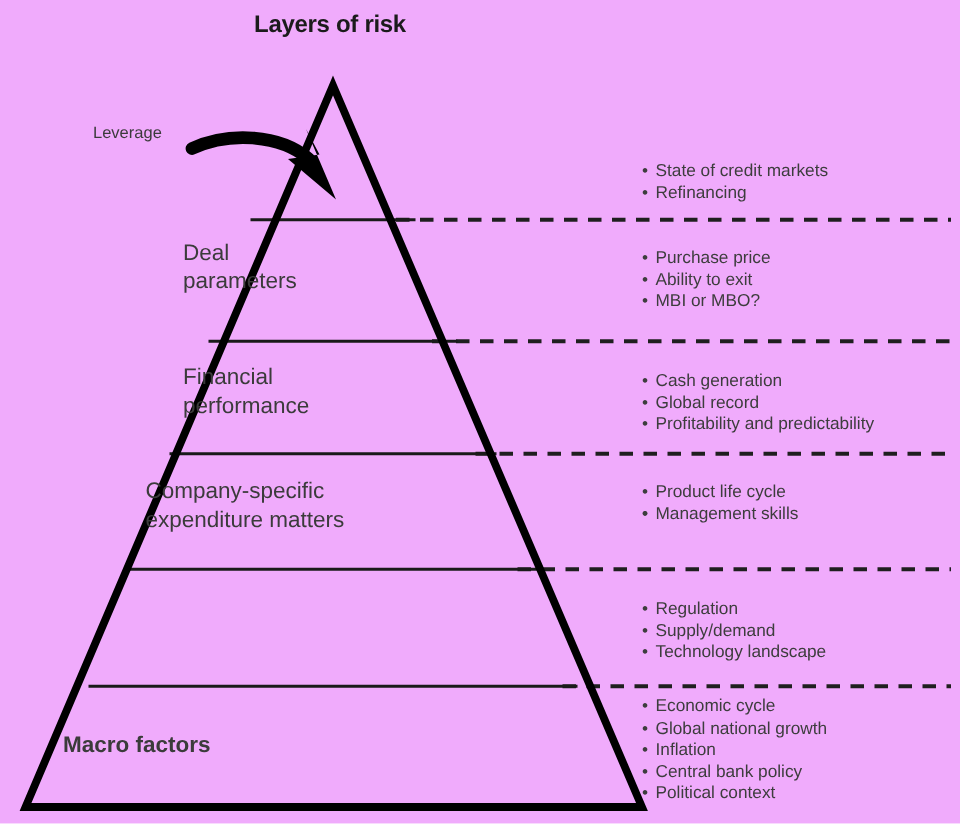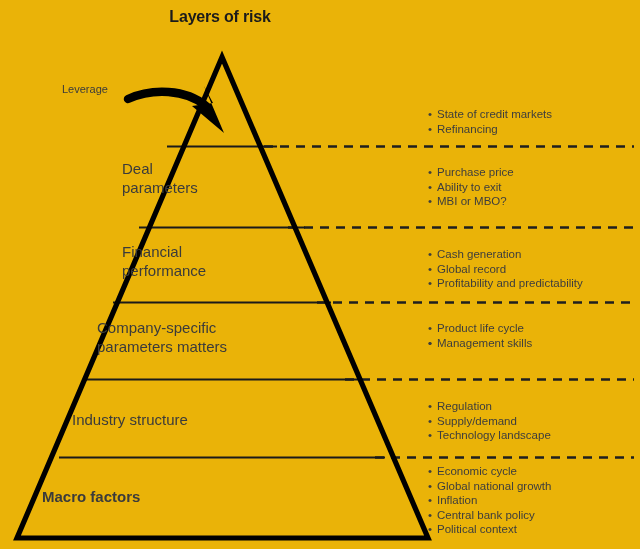--- a/index.html
+++ b/index.html
@@ -8,21 +8,21 @@
     background: #ffffff;
   }
   body {
     font-family: "Liberation Sans", sans-serif;
     color: #333333;
   }
   #root {
     position: relative;
     width: 640px;
     height: 549px;
-    background: #eab308;
+    background: #f0abfc;
     overflow: hidden;
   }
 
   
   .col-header {
     position: absolute;
     font-weight: bold;
     font-size: 16px;
     color: #1b1b1b;
     letter-spacing: -0.2px;
@@ -113,23 +113,22 @@
 
   <div id="leverage-label">Leverage</div>
 
   <div class="layer-label" style="left:122px; top:160px; width:200px;">Deal
 parameters</div>
 
   <div class="layer-label" style="left:122px; top:243px; width:200px;">Financial
 performance</div>
 
   <div class="layer-label" style="left:97px; top:319px; width:250px;">Company-specific
-parameters matters</div>
+expenditure matters</div>
 
-  <div class="layer-label" style="left:72px; top:411px; width:300px;">Industry structure</div>
 
   <div class="layer-label" style="left:42px; top:488px; width:360px;font-weight:bold;">Macro factors</div>
 
   <div class="bullet-group" style="top:107px;">
       <div class="bullet-item"><span class="dot">•</span><span>State of credit markets</span></div>
       <div class="bullet-item"><span class="dot">•</span><span>Refinancing</span></div>
     </div>
 
   <div class="bullet-group" style="top:165px;">
       <div class="bullet-item"><span class="dot">•</span><span>Purchase price</span></div>

